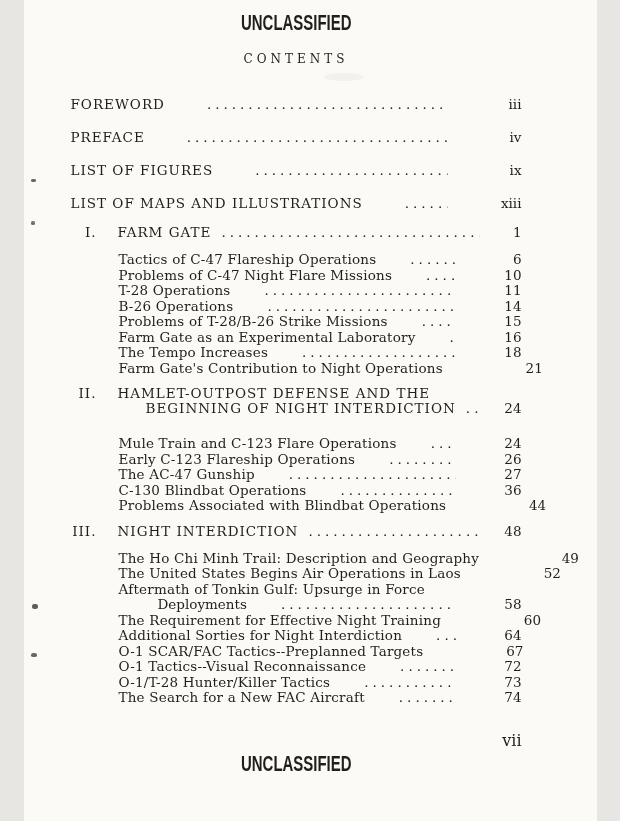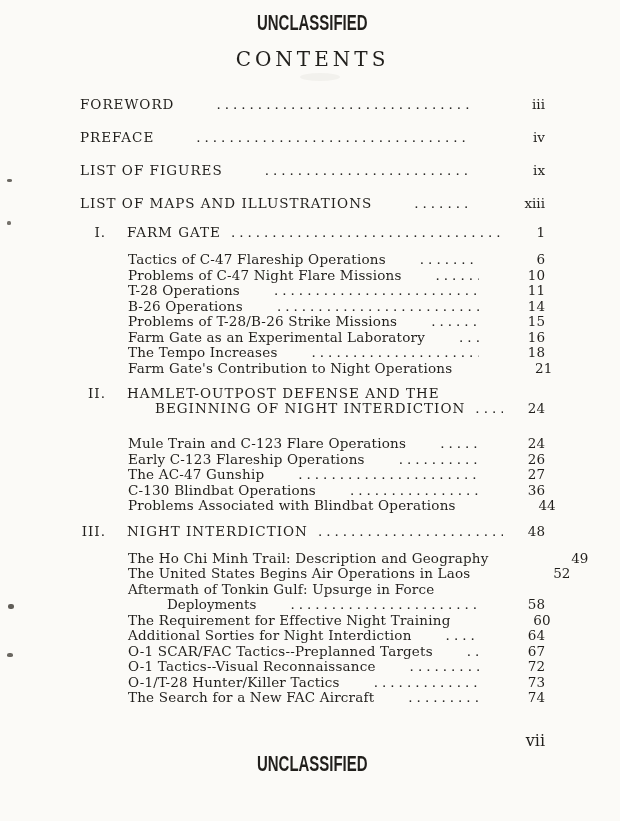--- a/index.html
+++ b/index.html
@@ -2,26 +2,26 @@
 <html style="--paper: #fbfaf7; --ink: #211f1c;"><head>
 <meta charset="utf-8">
 <style>
   :root{
     --paper:#fbfaf7;
     --ink:#211f1c;
   }
   html,body{margin:0;padding:0;background:#e8e6e2;}
   .page{
     position:relative;
-    width:620px;height:821px;
+    width:573px;height:821px;
     margin:0 auto;
     background:var(--paper);
     color:var(--ink);
     box-sizing:border-box;
-    padding:13px 75px 0 80px;
+    padding:13px 75px 0 47px;
     overflow:hidden;
     font-family:"DejaVu Serif","Liberation Serif",serif;
     font-size:13.5px;
     line-height:15.5px;
   }
   
   .stamp{
     text-align:center;
     line-height:20px;
     height:20px;
@@ -32,21 +32,21 @@
     font-weight:700;
     font-size:22px;
     letter-spacing:0px;
     transform:scaleX(0.68);
     transform-origin:center;
     white-space:nowrap;
   }
   .contents-title{
     margin-top:18px;
     text-align:center;
-    font-size:20px;
+    font-size:12px;
     letter-spacing:4px;
     line-height:16px;
     height:16px;
   }
   
   .toc-row{display:flex;align-items:baseline;}
   .toc-row .t{flex:0 0 auto;white-space:nowrap;}
   .dots{flex:1 1 auto;overflow:hidden;white-space:nowrap;padding-left:10px;}
   .dots::after{
     content:"..........................................................................................";

